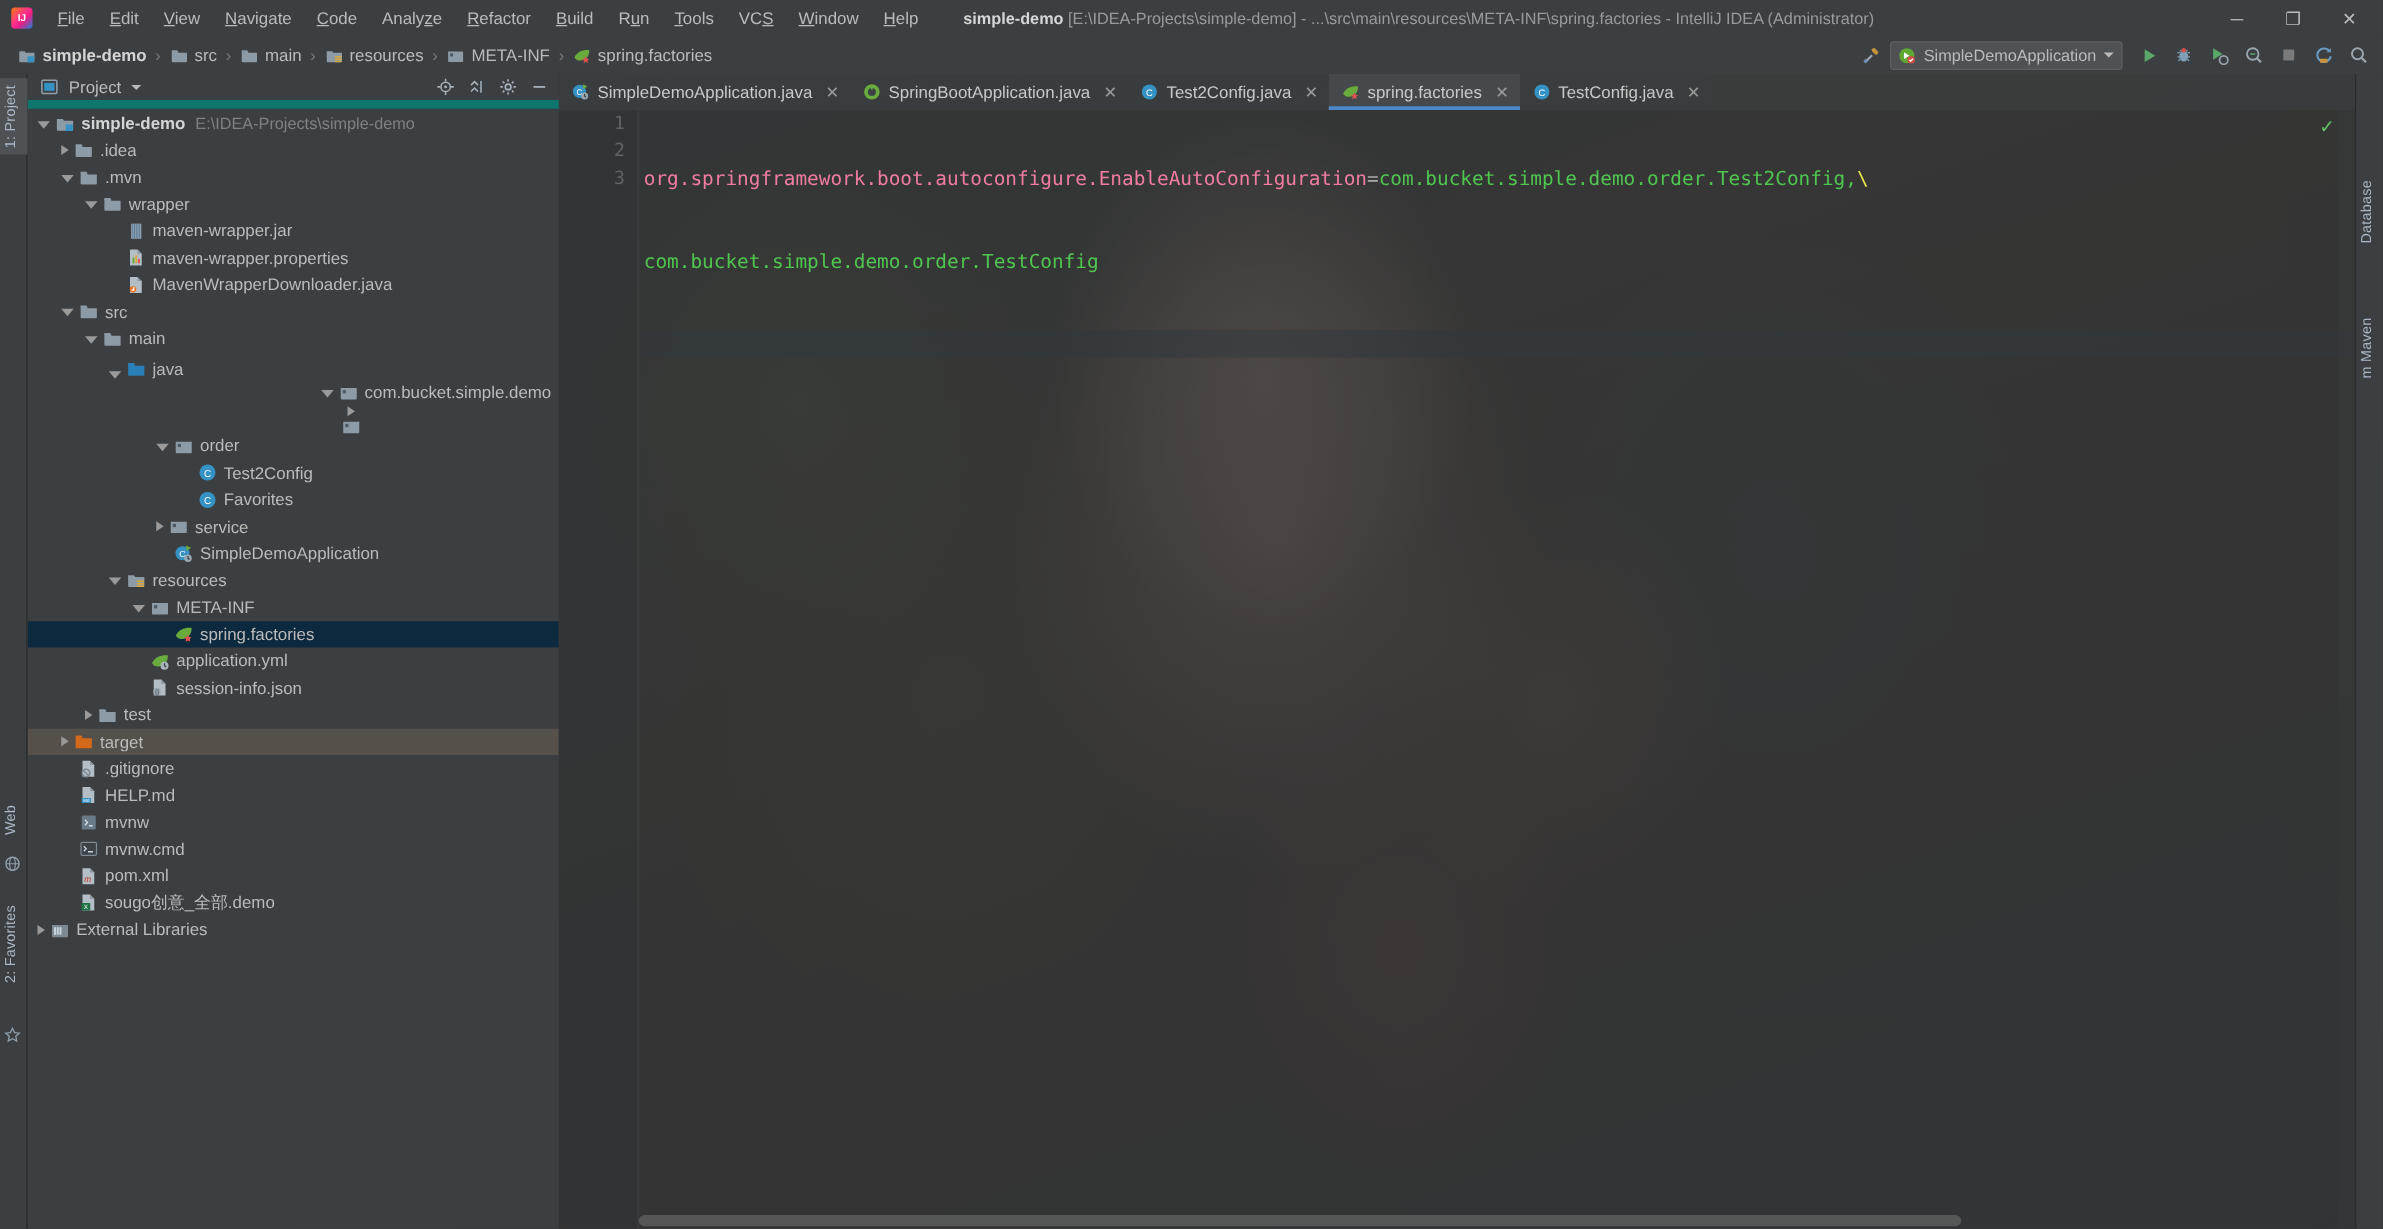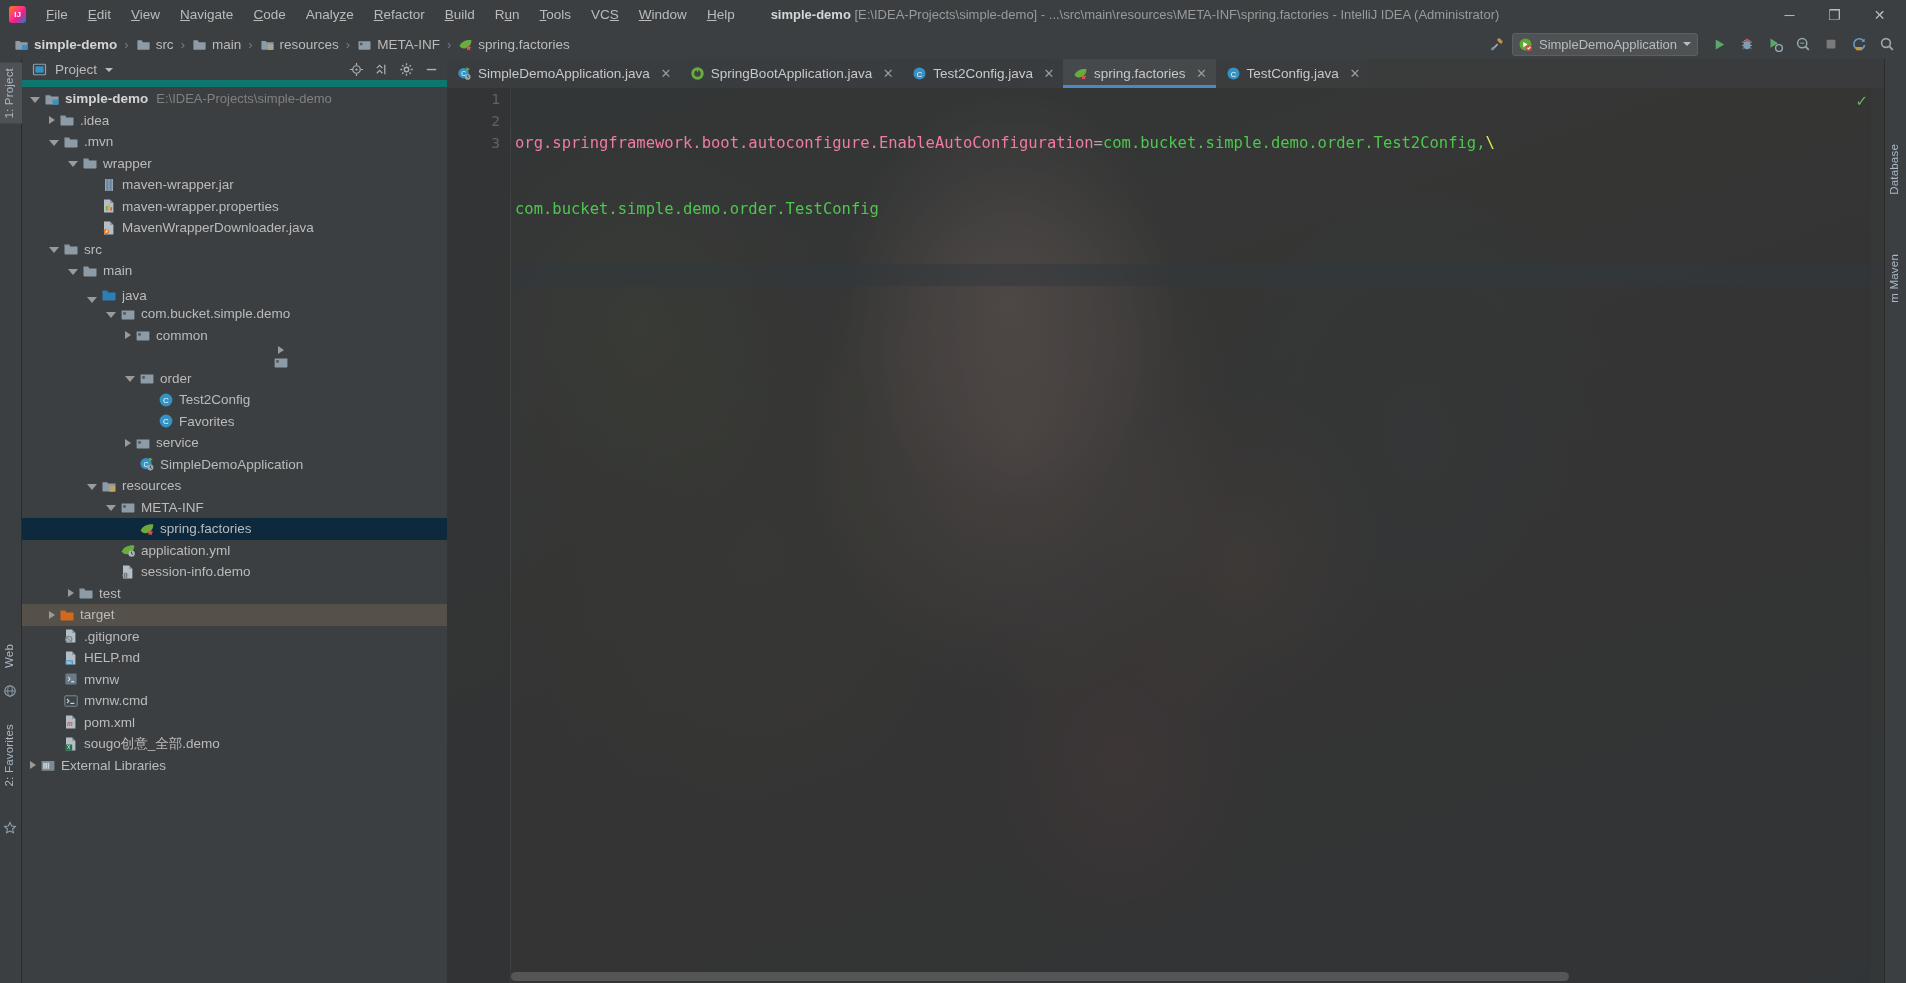--- a/index.html
+++ b/index.html
@@ -556,39 +556,29 @@
         <div class="row" style="padding-left: 65px; align-items: flex-end;">
           <span class="arrow open"></span>
           <span class="ricon">
             <svg width="16" height="16" viewBox="0 0 16 16">
               <path d="M1.5 4.2h4.6l1.1 1.3h7.3v7.3a.8.8 0 0 1-.8.8H2.3a.8.8 0 0 1-.8-.8z" fill="#2b7fb8"></path>
               <path d="M1.5 3.4h4.6l1.1 1.3H1.5z" fill="#2b7fb8"></path>
             </svg>
           </span>
           <span class="rlabel">java</span>
         </div>
-        <div class="row" style="padding-left: 84px;">
+        <div class="row" style="padding-left: 84px; justify-content: flex-end;">
           <span class="arrow open"></span>
           <span class="ricon">
             <svg width="16" height="16" viewBox="0 0 16 16">
               <path d="M1.6 4.4h12.8v8.4a.7.7 0 0 1-.7.7H2.3a.7.7 0 0 1-.7-.7z" fill="#8d9ba7"></path>
               <rect x="3.2" y="6.1" width="2.6" height="2.6" fill="#4e5a63"></rect>
             </svg>
           </span>
           <span class="rlabel">com.bucket.simple.demo</span>
-        </div>
-        <div class="row" style="padding-left: 103px;">
-          <span class="arrow "></span>
-          <span class="ricon">
-            <svg width="16" height="16" viewBox="0 0 16 16">
-              <path d="M1.6 4.4h12.8v8.4a.7.7 0 0 1-.7.7H2.3a.7.7 0 0 1-.7-.7z" fill="#8d9ba7"></path>
-              <rect x="3.2" y="6.1" width="2.6" height="2.6" fill="#4e5a63"></rect>
-            </svg>
-          </span>
-          <span class="rlabel">common</span>
         </div>
         <div class="row" style="padding-left: 103px; flex-direction: column;">
           <span class="arrow "></span>
           <span class="ricon">
             <svg width="16" height="16" viewBox="0 0 16 16">
               <path d="M1.6 4.4h12.8v8.4a.7.7 0 0 1-.7.7H2.3a.7.7 0 0 1-.7-.7z" fill="#8d9ba7"></path>
               <rect x="3.2" y="6.1" width="2.6" height="2.6" fill="#4e5a63"></rect>
             </svg>
           </span>
           <span class="rlabel">controller</span>
@@ -692,21 +682,21 @@
         <div class="row" style="padding-left: 84px;">
           <span class="arrow none"></span>
           <span class="ricon">
             <svg width="16" height="16" viewBox="0 0 16 16">
               <path d="M3 1.6h6l3.4 3.4v9.4H3z" fill="#b4bec6"></path>
               <path d="M9 1.6l3.4 3.4H9z" fill="#8c979f"></path>
               <circle cx="5.6" cy="11.2" r="3" fill="#9aa7b0"></circle>
               <text x="5.6" y="13.4" font-size="5" fill="#3c4246" text-anchor="middle" font-family="Liberation Sans">{}</text>
             </svg>
           </span>
-          <span class="rlabel">session-info.demo</span>
+          <span class="rlabel">session-info.json</span>
         </div>
         <div class="row" style="padding-left: 46px;">
           <span class="arrow "></span>
           <span class="ricon">
             <svg width="16" height="16" viewBox="0 0 16 16">
               <path d="M1.5 4.2h4.6l1.1 1.3h7.3v7.3a.8.8 0 0 1-.8.8H2.3a.8.8 0 0 1-.8-.8z" fill="#8d9ba7"></path>
               <path d="M1.5 3.4h4.6l1.1 1.3H1.5z" fill="#8d9ba7"></path>
             </svg>
           </span>
           <span class="rlabel">test</span>

